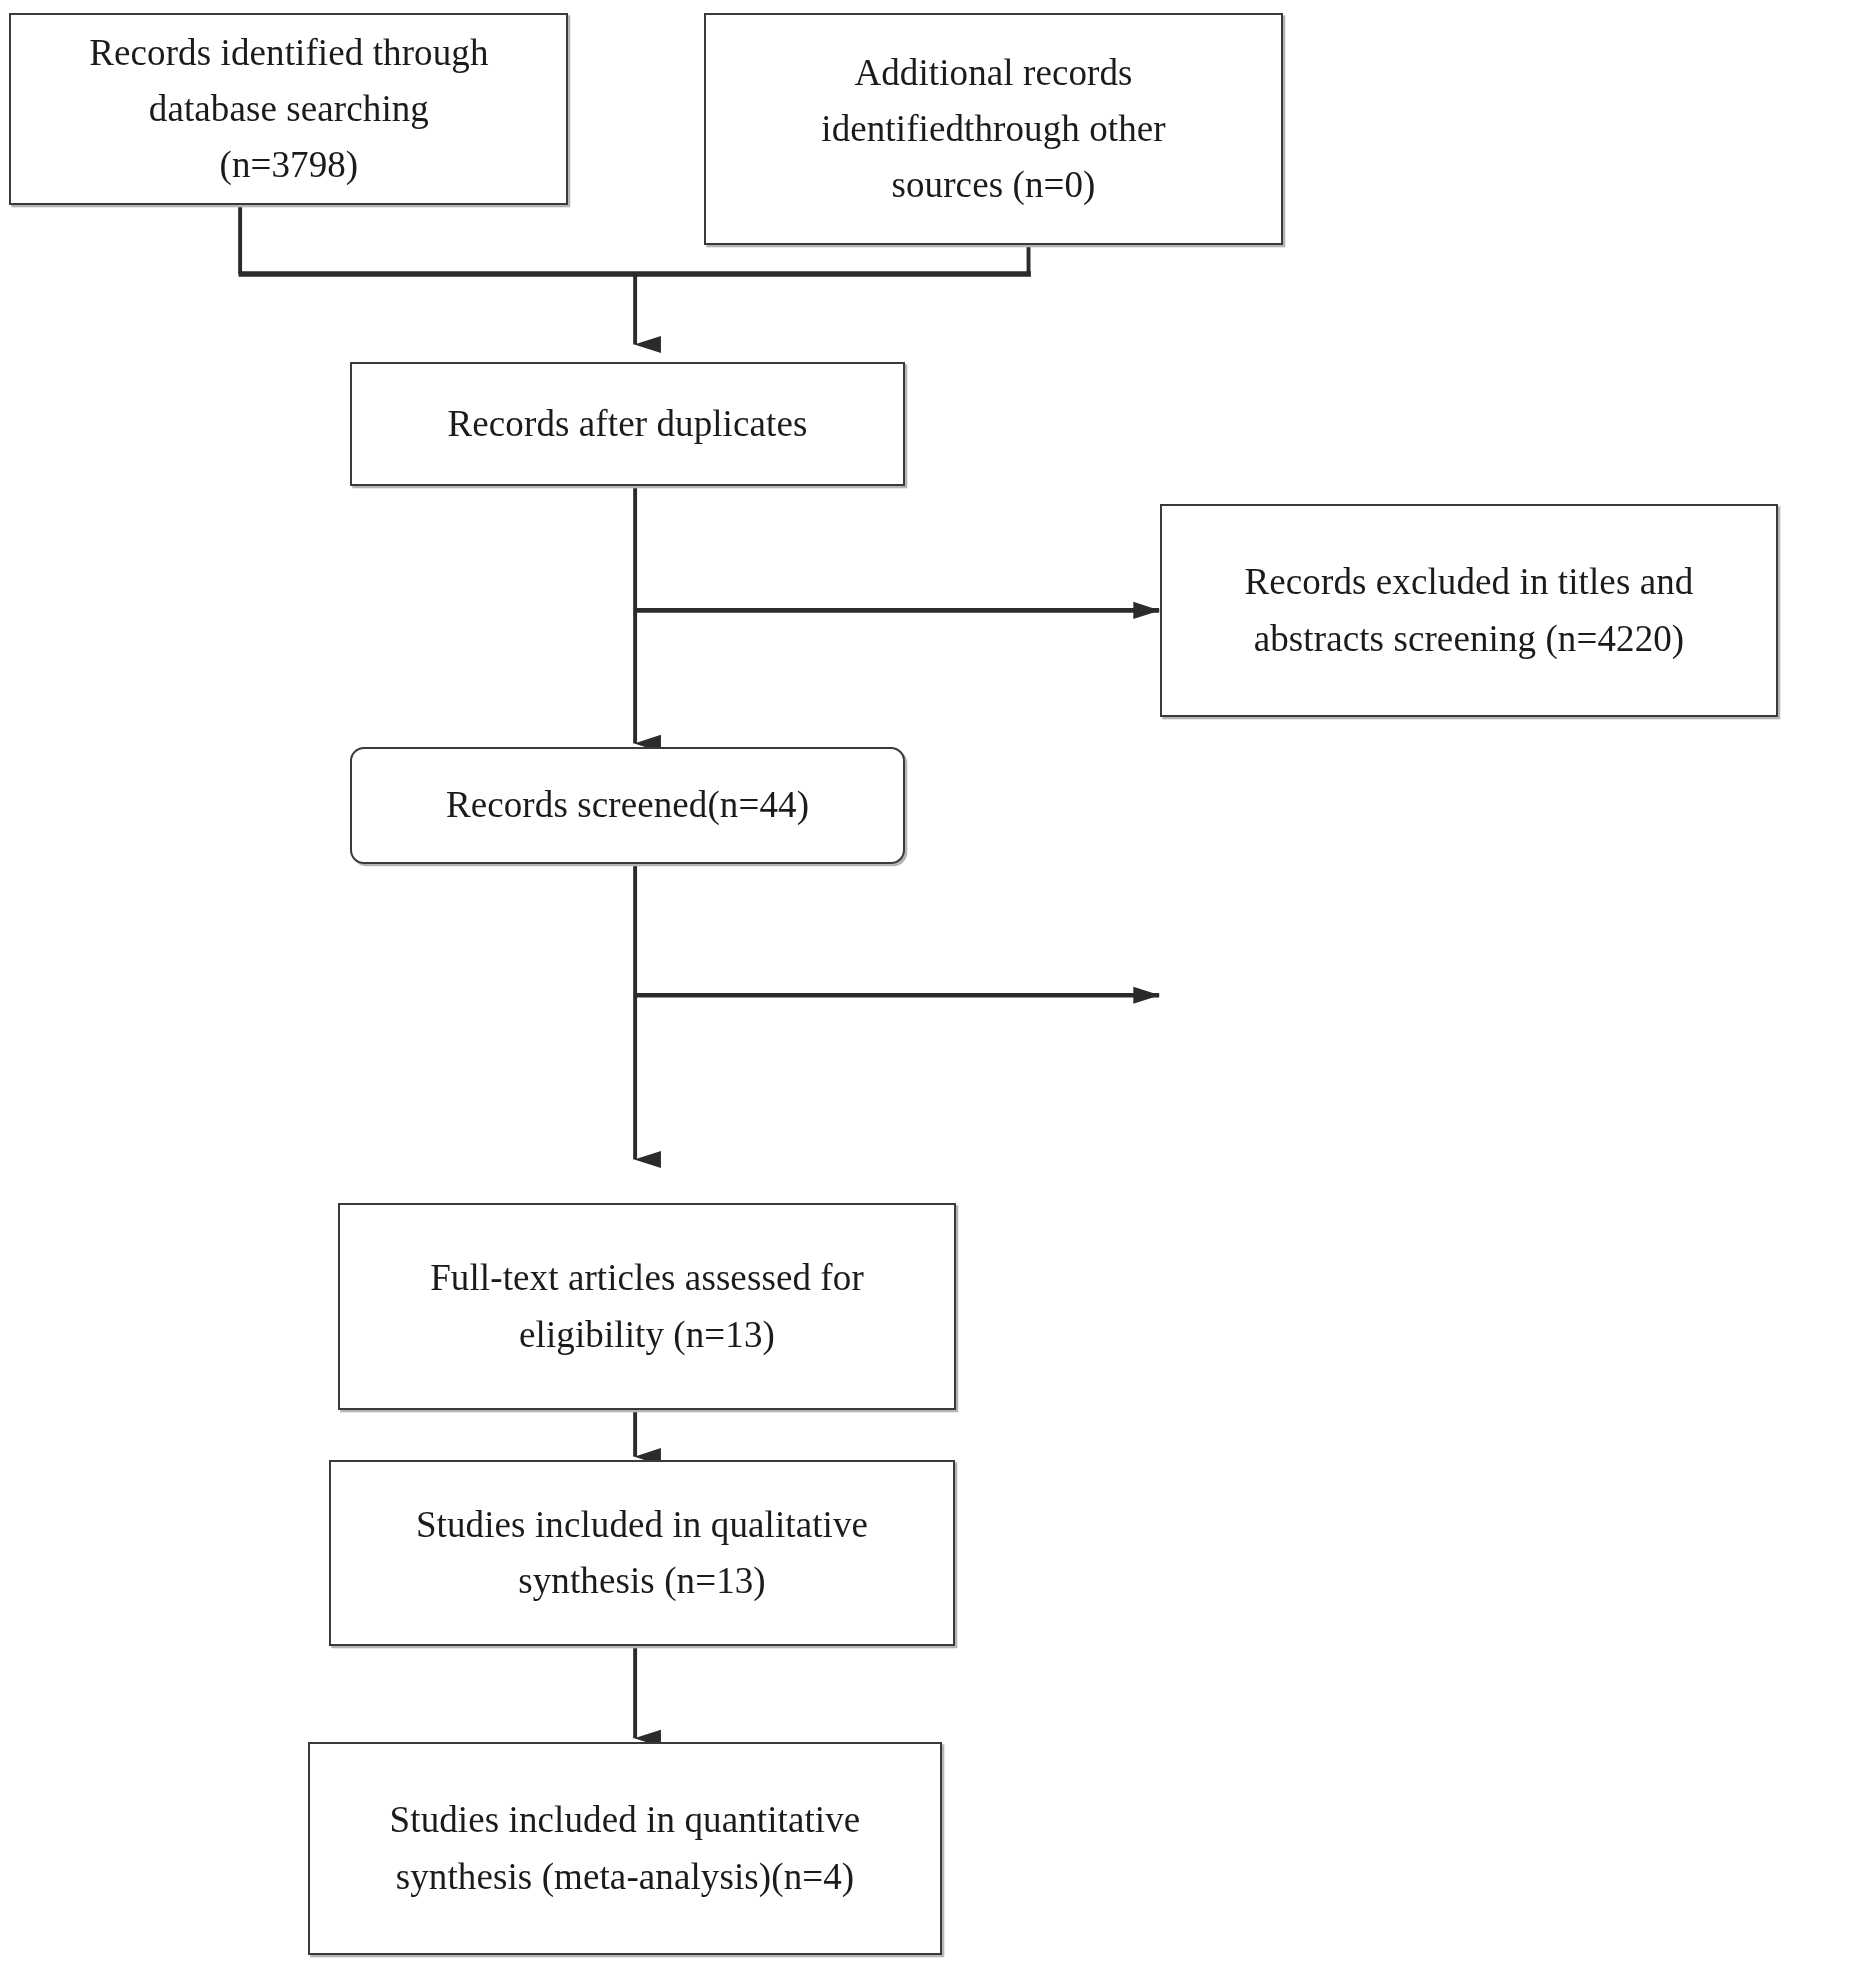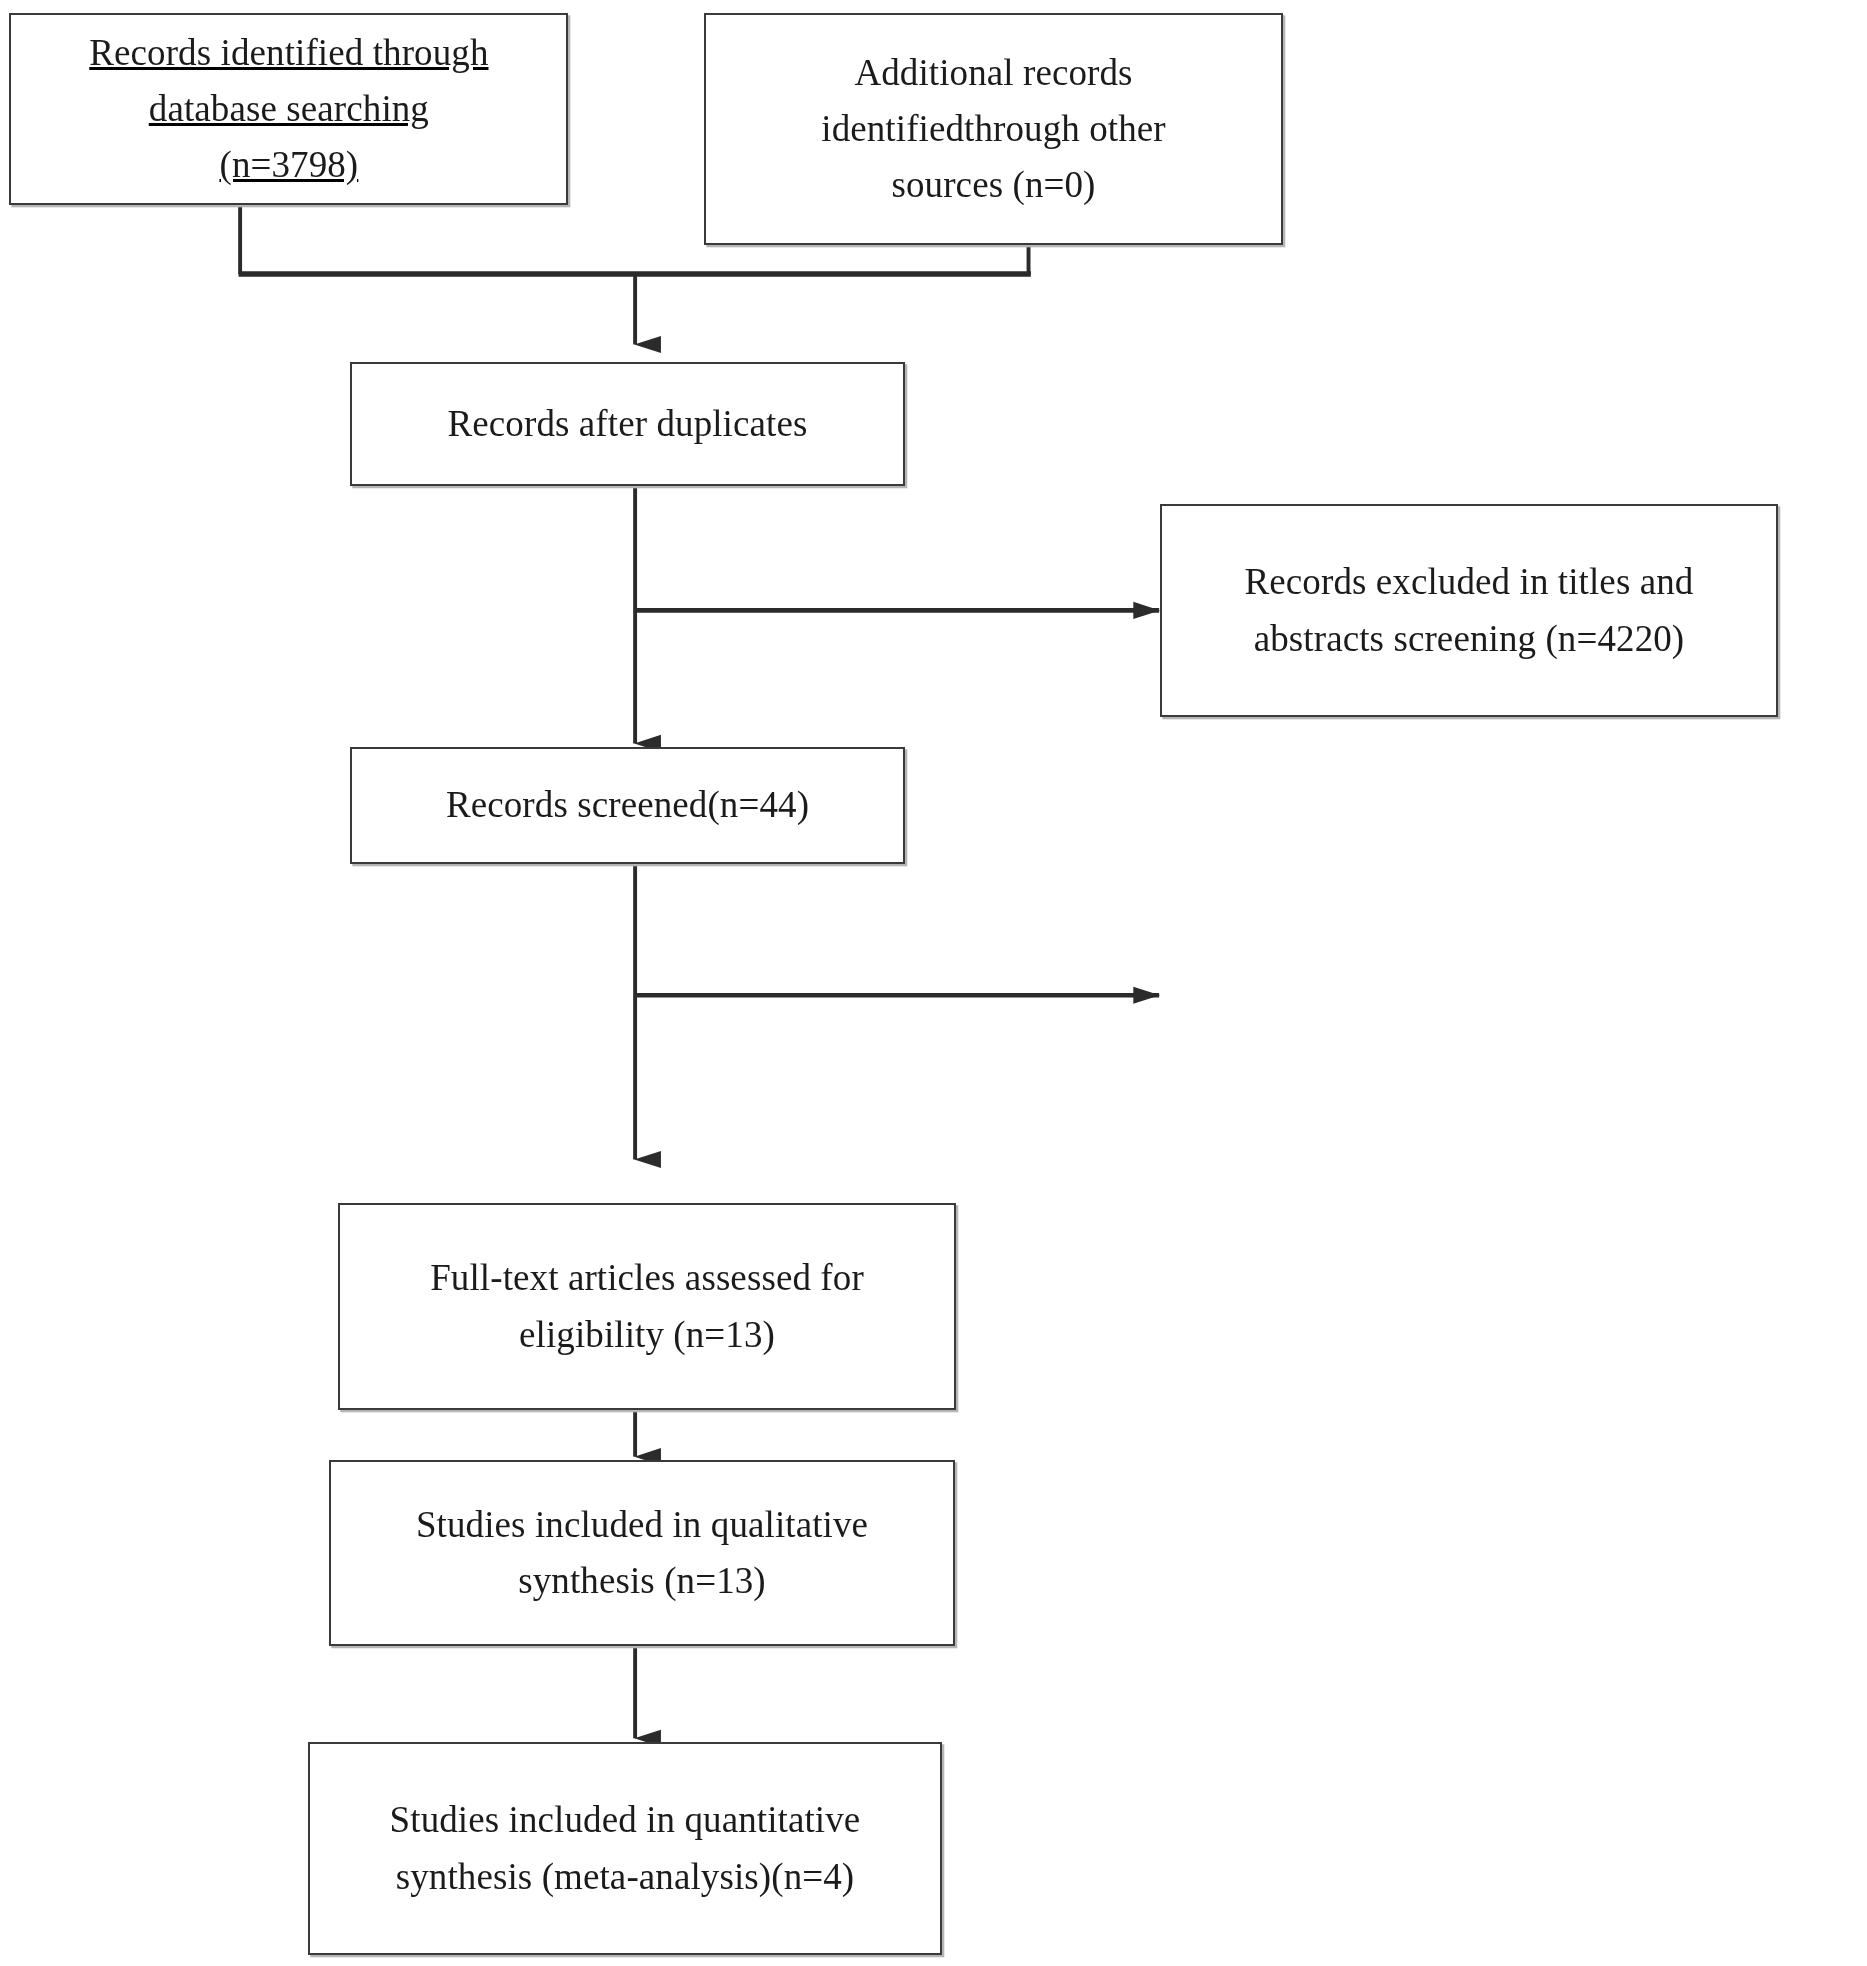--- a/index.html
+++ b/index.html
@@ -91,21 +91,21 @@
 
     <g stroke="#2b2b2b" fill="none">
       <line x1="812" y1="1752" x2="812" y2="1862" stroke-width="5" marker-end="url(#arrowDown)"></line>
     </g>
 
     <g stroke="#2b2b2b" fill="none">
       <line x1="812" y1="2105" x2="812" y2="2222" stroke-width="5" marker-end="url(#arrowDown)"></line>
     </g>
   </svg>
 
-  <div class="node-box" style="left:9.4px; top:13.3px; width:559px; height:192px;text-decoration:underline;">
+  <div class="node-box" style="left:9.4px; top:13.3px; width:559px; height:192px;">
     <div class="node-text">
       <span class="ln">Records identified through</span>
       <span class="ln">database searching</span>
       <span class="ln">(n=3798)</span>
     </div>
   </div>
 
   <div class="node-box" style="left:704px; top:13.3px; width:579px; height:232px;">
     <div class="node-text">
       <span class="ln">Additional records</span>
@@ -120,21 +120,21 @@
     </div>
   </div>
 
   <div class="node-box" style="left:1160px; top:504px; width:618px; height:213px;">
     <div class="node-text">
       <span class="ln">Records excluded in titles and</span>
       <span class="ln">abstracts screening (n=4220)</span>
     </div>
   </div>
 
-  <div class="node-box" style="left:350px; top:747px; width:555px; height:117px;">
+  <div class="node-box" style="left:350px; top:747px; width:555px; height:117px;border-radius:14px;">
     <div class="node-text">
       <span class="ln">Records screened(n=44)</span>
     </div>
   </div>
 
 
   <div class="node-box" style="left:338px; top:1163px; width:618px; height:207px;margin-top:40px;">
     <div class="node-text">
       <span class="ln">Full-text articles assessed for</span>
       <span class="ln">eligibility (n=13)</span>

